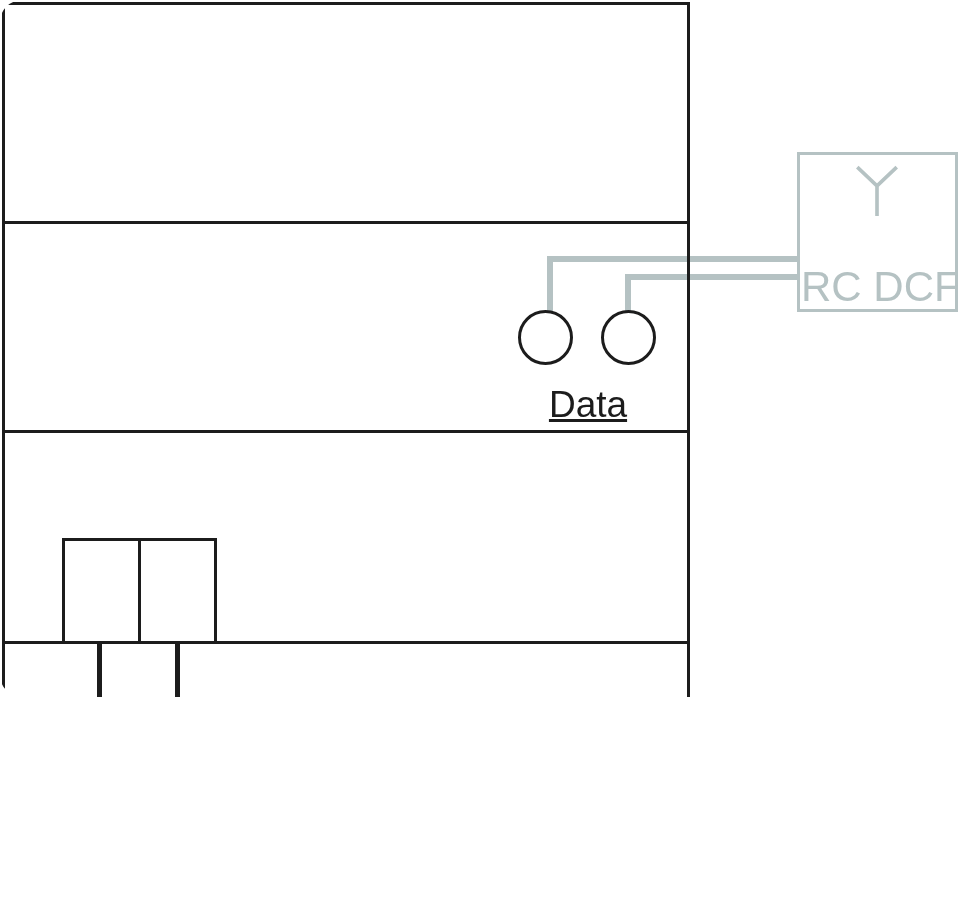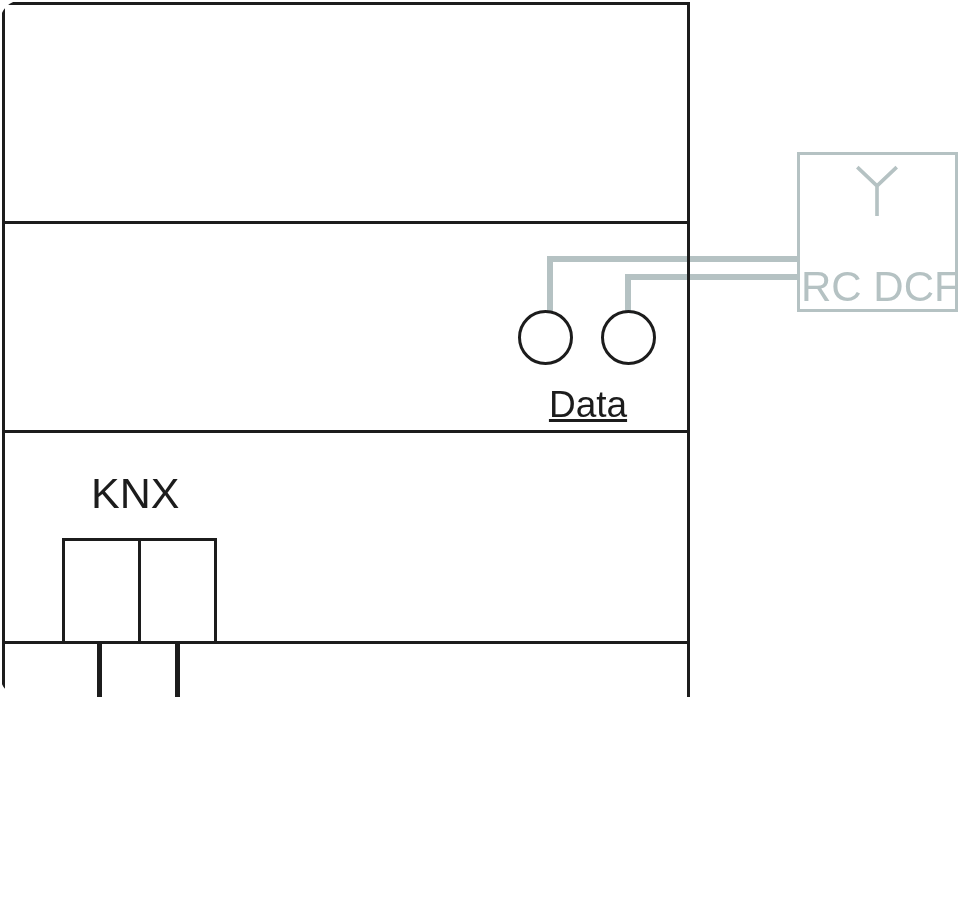--- a/index.html
+++ b/index.html
@@ -142,20 +142,19 @@
 
   <div id="device"></div>
   <div class="hdiv" id="div1"></div>
   <div class="hdiv" id="div2"></div>
   <div class="hdiv" id="div3"></div>
 
   <div class="circle" id="term-a"></div>
   <div class="circle" id="term-b"></div>
   <div id="data-label">Data</div>
 
-  <div id="knx-label">KNX</div>
   <div id="knx-block">
     <div id="knx-block-divider"></div>
   </div>
   <div class="wire" id="wire-left"></div>
   <div class="wire" id="wire-right"></div>
 
 </div>
 
 </body></html>

